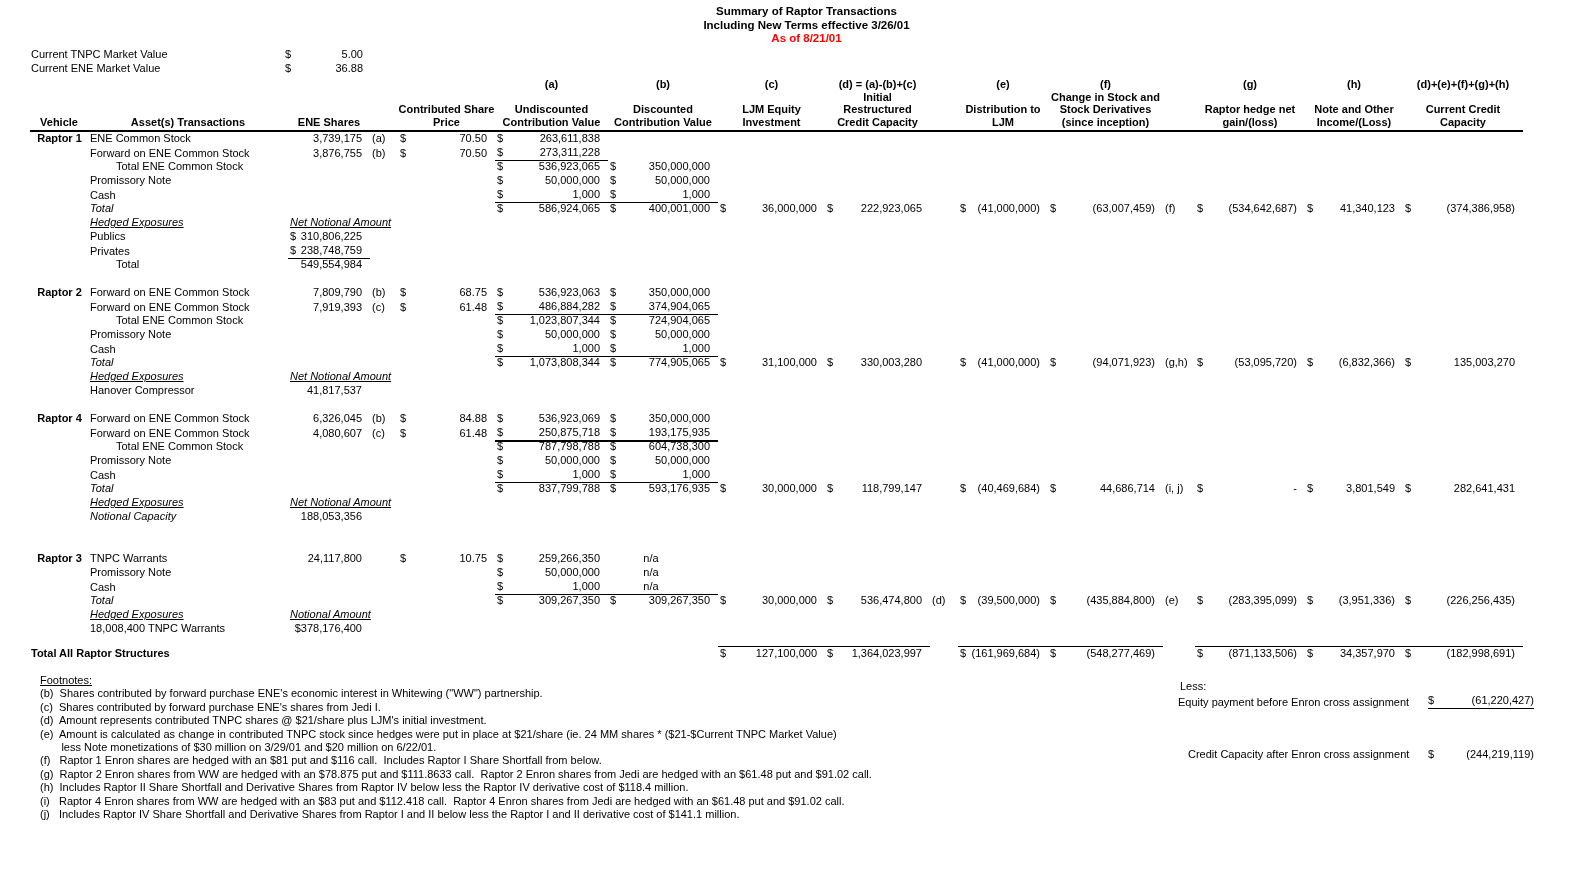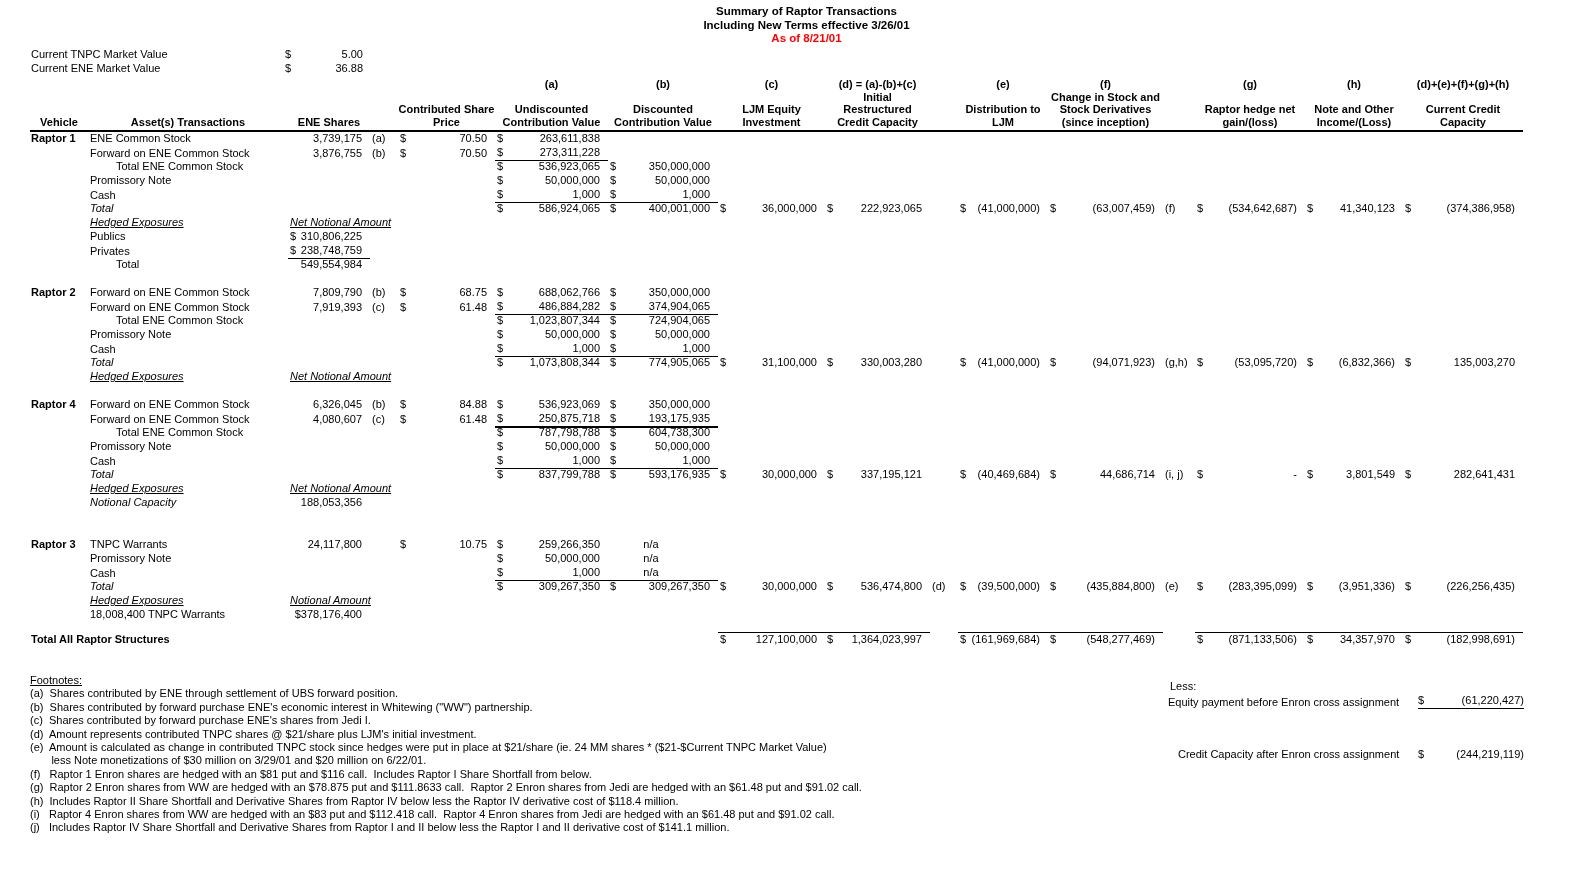--- a/index.html
+++ b/index.html
@@ -14,36 +14,36 @@
   .mv-label{width:254px;}
   .mv-cur{width:14px;}
   .mv-val{width:64px;text-align:right;}
   
   .table{position:absolute;top:70px;left:30px;}
   .trow{display:grid;grid-template-columns:58px 200px 82px 28px 97px 113px 110px 107px 105px 28px 90px 115px 32px 110px 98px 120px;height:14px;align-items:center;line-height:13px;}
   .thead{height:58px;align-items:end;border-bottom:2px solid #000;padding-bottom:2px;}
   .hc{text-align:center;font-weight:bold;}
   .hc > div{white-space:pre-line;width:max-content;margin:0 auto;line-height:12.5px;}
   .cell{height:14px;line-height:13px;overflow:visible;}
-  .c-v{font-weight:bold;white-space:nowrap;padding-left:1px;}
+  .c-v{font-weight:bold;white-space:nowrap;padding-left:1px;text-align:center;}
   .vwide{white-space:nowrap;}
   .c-lbl{white-space:nowrap;padding-left:2px;}
   .lc-i{font-style:italic;}
   .lc-in{padding-left:28px;}
   .lc-hx{font-style:italic;text-decoration:underline;}
   .c-n{text-align:left;white-space:nowrap;padding-left:2px;}
   .num{text-align:right;padding-right:8px;white-space:nowrap;}
   .money{display:flex;justify-content:space-between;padding:0 8px 0 2px;white-space:nowrap;}
   .na{text-align:center;padding-right:24px;}
   .shl{font-style:italic;text-decoration:underline;white-space:nowrap;padding-left:2px;}
   .ul{border-bottom:1px solid #000;}
   .ul2{border-bottom:2px solid #000;}
   .tl{border-top:1px solid #000;}
   
-  .footer{position:absolute;top:674px;left:30px;width:1520px;}
+  .footer{position:absolute;top:674px;left:40px;width:1520px;}
   .fn-line{white-space:pre;line-height:13.4px;}
   .fn-head{text-decoration:underline;}
   .less{position:absolute;left:1138px;top:6px;width:356px;}
   .less-label{position:absolute;top:0;left:2px;}
   .less-row{position:absolute;display:flex;width:356px;}
   .less-row .lbl{flex:1;}
   .less-amt{display:flex;width:106px;justify-content:space-between;padding-bottom:2px;}
   .less-amt.ul{border-bottom:1px solid #000;}
   .eq-row{top:14px;align-items:center;}
   .cr-row{top:68px;}
@@ -401,21 +401,21 @@
           <div class="cell c-v">Raptor 2</div>
           <div class="cell c-lbl">Forward on ENE Common Stock</div>
           <div class="cell c-m num">7,809,790</div>
           <div class="cell c-n">(b)</div>
           <div class="cell c-m money">
             <span>$</span>
             <span>68.75</span>
           </div>
           <div class="cell c-m money">
             <span>$</span>
-            <span>688,062,766</span>
+            <span>536,923,063</span>
           </div>
           <div class="cell c-m money">
             <span>$</span>
             <span>350,000,000</span>
           </div>
           <div class="cell c-m"></div>
           <div class="cell c-m"></div>
           <div class="cell c-n"></div>
           <div class="cell c-m"></div>
           <div class="cell c-m"></div>
@@ -565,20 +565,38 @@
           </div>
           <div class="cell c-m money">
             <span>$</span>
             <span>135,003,270</span>
           </div>
         </div>
         <div class="trow">
           <div class="cell c-v"></div>
           <div class="cell c-lbl lc-hx">Hedged Exposures</div>
           <div class="cell shl">Net Notional Amount</div>
+          <div class="cell c-n"></div>
+          <div class="cell c-m"></div>
+          <div class="cell c-m"></div>
+          <div class="cell c-m"></div>
+          <div class="cell c-m"></div>
+          <div class="cell c-m"></div>
+          <div class="cell c-n"></div>
+          <div class="cell c-m"></div>
+          <div class="cell c-m"></div>
+          <div class="cell c-n"></div>
+          <div class="cell c-m"></div>
+          <div class="cell c-m"></div>
+          <div class="cell c-m"></div>
+        </div>
+        <div class="trow">
+          <div class="cell c-v"></div>
+          <div class="cell c-lbl">Hanover Compressor</div>
+          <div class="cell c-m num">41,817,537</div>
           <div class="cell c-n"></div>
           <div class="cell c-m"></div>
           <div class="cell c-m"></div>
           <div class="cell c-m"></div>
           <div class="cell c-m"></div>
           <div class="cell c-m"></div>
           <div class="cell c-n"></div>
           <div class="cell c-m"></div>
           <div class="cell c-m"></div>
           <div class="cell c-n"></div>
@@ -726,21 +744,21 @@
           <div class="cell c-m money">
             <span>$</span>
             <span>593,176,935</span>
           </div>
           <div class="cell c-m money">
             <span>$</span>
             <span>30,000,000</span>
           </div>
           <div class="cell c-m money">
             <span>$</span>
-            <span>337,195,121</span>
+            <span>118,799,147</span>
           </div>
           <div class="cell c-n"></div>
           <div class="cell c-m money">
             <span>$</span>
             <span>(40,469,684)</span>
           </div>
           <div class="cell c-m money">
             <span>$</span>
             <span>44,686,714</span>
           </div>
@@ -983,21 +1001,20 @@
             <span>(182,998,691)</span>
           </div>
         </div>
       </div>
   </div>
 
   <div class="footer">
     <div>
       <div class="fn-line"><span class="fn-head">Footnotes:</span></div>
       <div id="fnlist">
-          <div class="fn-line">(a)  Shares contributed by ENE through settlement of UBS forward position.</div>
           <div class="fn-line">(b)  Shares contributed by forward purchase ENE's economic interest in Whitewing ("WW") partnership.</div>
           <div class="fn-line">(c)  Shares contributed by forward purchase ENE's shares from Jedi I.</div>
           <div class="fn-line">(d)  Amount represents contributed TNPC shares @ $21/share plus LJM's initial investment.</div>
           <div class="fn-line">(e)  Amount is calculated as change in contributed TNPC stock since hedges were put in place at $21/share (ie. 24 MM shares * ($21-$Current TNPC Market Value)</div>
           <div class="fn-line">       less Note monetizations of $30 million on 3/29/01 and $20 million on 6/22/01.</div>
           <div class="fn-line">(f)   Raptor 1 Enron shares are hedged with an $81 put and $116 call.  Includes Raptor I Share Shortfall from below.</div>
           <div class="fn-line">(g)  Raptor 2 Enron shares from WW are hedged with an $78.875 put and $111.8633 call.  Raptor 2 Enron shares from Jedi are hedged with an $61.48 put and $91.02 call.</div>
           <div class="fn-line">(h)  Includes Raptor II Share Shortfall and Derivative Shares from Raptor IV below less the Raptor IV derivative cost of $118.4 million.</div>
           <div class="fn-line">(i)   Raptor 4 Enron shares from WW are hedged with an $83 put and $112.418 call.  Raptor 4 Enron shares from Jedi are hedged with an $61.48 put and $91.02 call.</div>
           <div class="fn-line">(j)   Includes Raptor IV Share Shortfall and Derivative Shares from Raptor I and II below less the Raptor I and II derivative cost of $141.1 million.</div>

